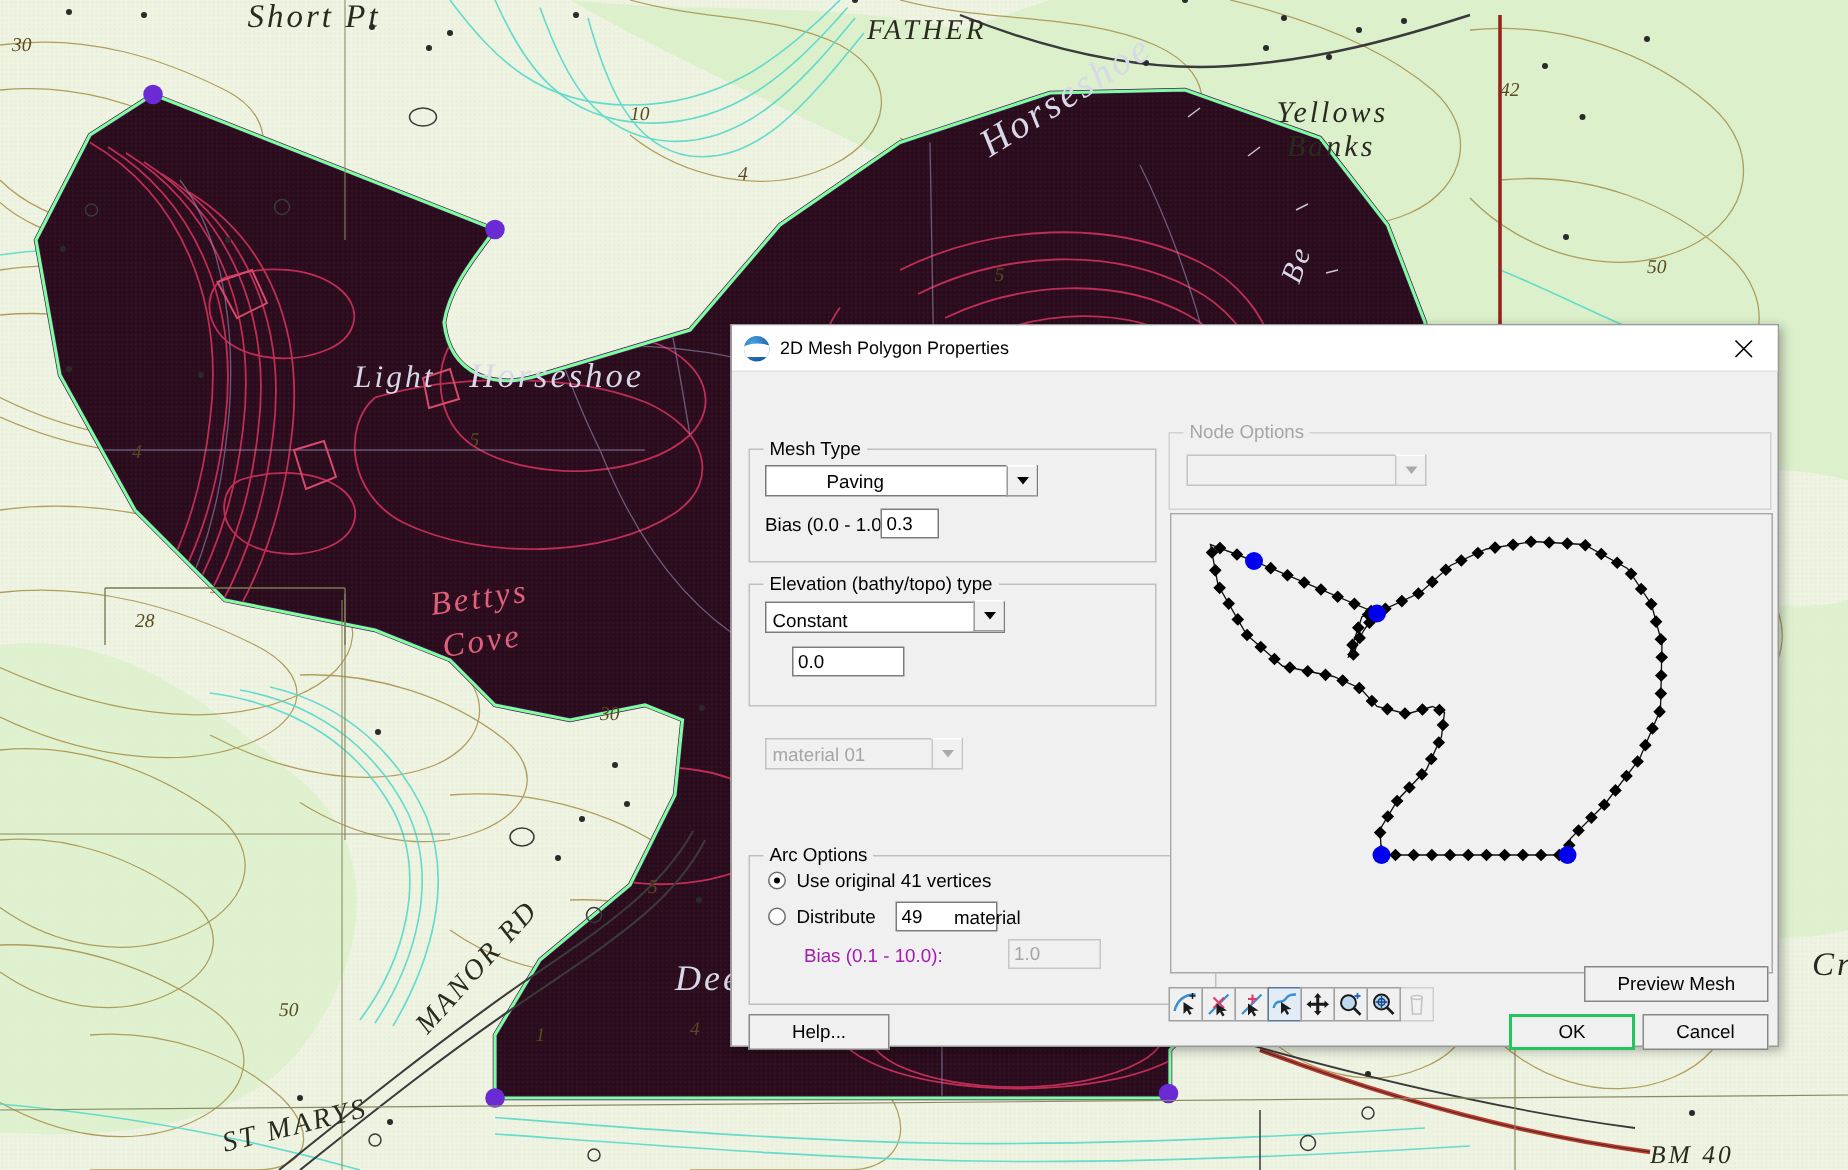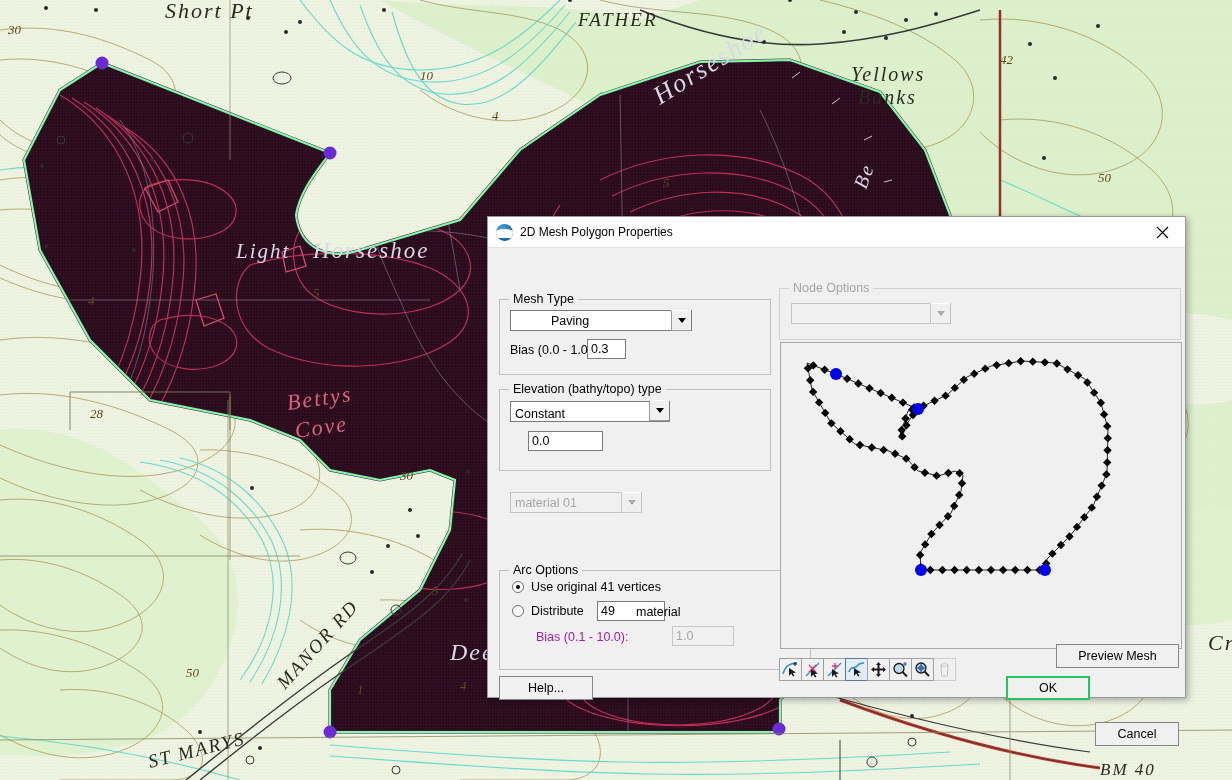--- a/index.html
+++ b/index.html
@@ -648,15 +648,15 @@
         </svg>
       </div>
     </div>
 
     <div class="btn" style="left:11px;top:428px;width:94px;height:24px;">Help...</div>
 
     <div class="btn" style="left:568px;top:396px;width:123px;height:24px;">Preview Mesh</div>
 
     <div class="btn default" style="left:518px;top:428px;width:84px;height:24px;">OK</div>
 
-    <div class="btn" style="left:607px;top:428px;width:84px;height:24px;margin-top:46px;">Cancel</div>
+    <div class="btn" style="left:607px;top:428px;width:84px;height:24px;">Cancel</div>
   </div>
 </div>
 
 </body></html>

